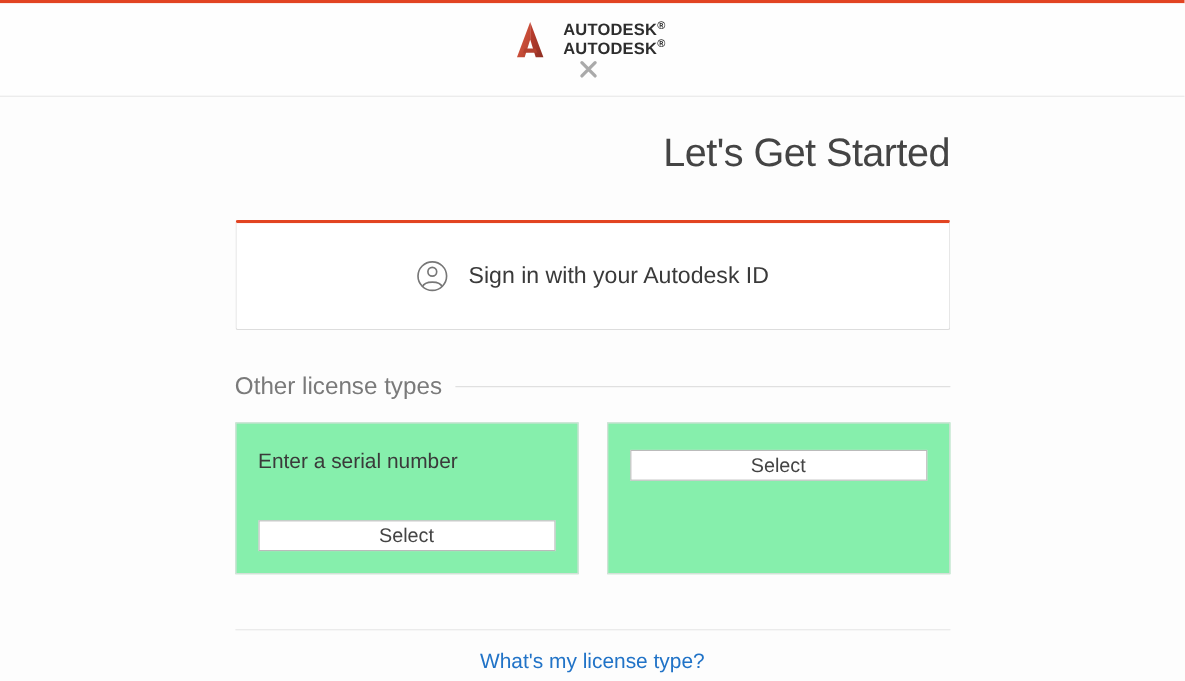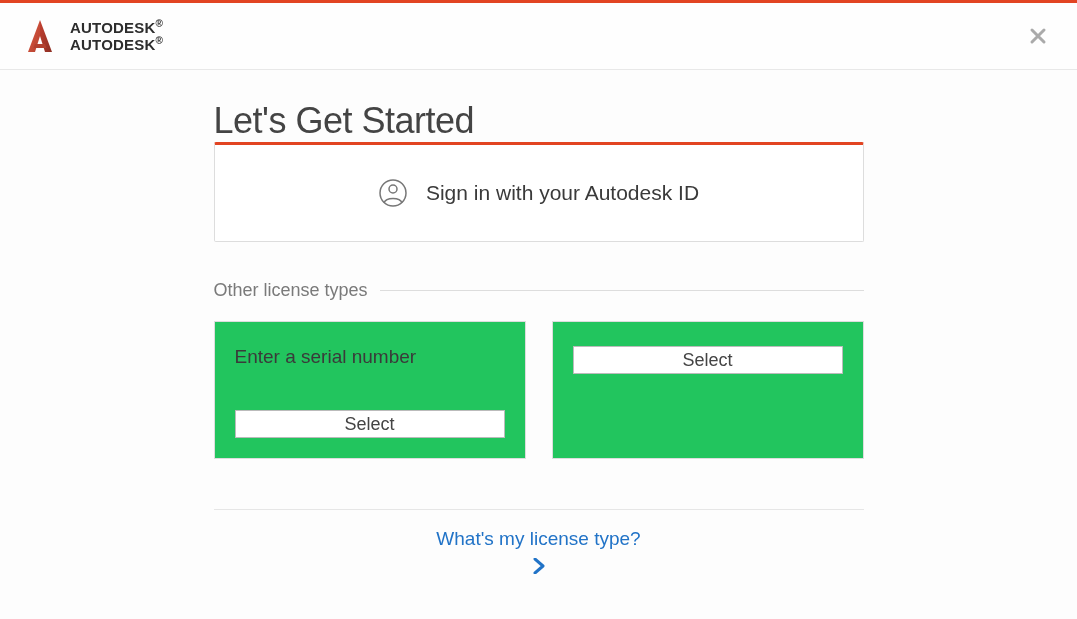--- a/index.html
+++ b/index.html
@@ -5,20 +5,21 @@
     * { box-sizing: border-box; margin: 0; padding: 0; }
     html, body { width: 1077px; height: 619px; font-family: "Segoe UI", Arial, sans-serif; background: #fdfdfd; overflow: hidden; }
     .top-red { height: 3px; background: #e24422; }
     .header {
       display: flex;
       align-items: center;
       justify-content: space-between;
       padding: 15px 30px 15px 22px;
       border-bottom: 1px solid #e8e8e8;
       background: #fefefe;
+      flex-direction: column;
     }
     .brand {
       display: flex;
       align-items: center;
       gap: 12px;
     }
     .brand svg { display: block; }
     .brand-text {
       display: flex;
       flex-direction: column;
@@ -31,25 +32,26 @@
     .close {
       color: #aaa;
       cursor: pointer;
     }
     .close svg { display: block; }
     .main {
       width: 650px;
       margin: 30px auto 0;
     }
     .title {
-      text-align: left;
+      text-align: right;
       font-size: 36px;
       font-weight: 400;
       color: #444;
       letter-spacing: -0.5px;
+      margin-bottom: 40px;
     }
     .signin-card {
       border: 1px solid #ddd;
       border-top: 3px solid #e24422;
       border-radius: 2px;
       display: flex;
       align-items: center;
       justify-content: center;
       gap: 18px;
       height: 100px;
@@ -62,38 +64,38 @@
     }
     .signin-card svg { display:block; }
     .section-label-wrap {
       display: flex;
       align-items: center;
       gap: 12px;
       margin-top: 38px;
       margin-bottom: 20px;
     }
     .section-label {
-      font-size: 18px;
+      font-size: 22px;
       color: #7a7a7a;
       white-space: nowrap;
     }
     .section-line {
       flex: 1;
       height: 1px;
       background: #ddd;
     }
     .cards {
       display: flex;
       gap: 26px;
     }
     .card {
       flex: 1;
       border: 1px solid #ddd;
       padding: 24px 20px 20px 20px;
-      background: #22c55e;
+      background: #86efac;
     }
     .card-title {
       font-size: 19px;
       color: #3a3a3a;
       margin-bottom: 42px;
     }
     .select-btn {
       width: 100%;
       height: 28px;
       border: 1px solid #bbb;

